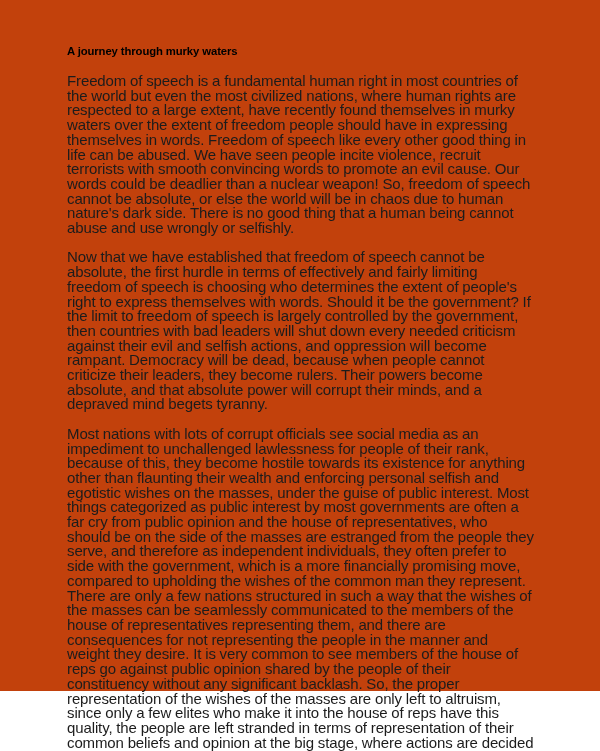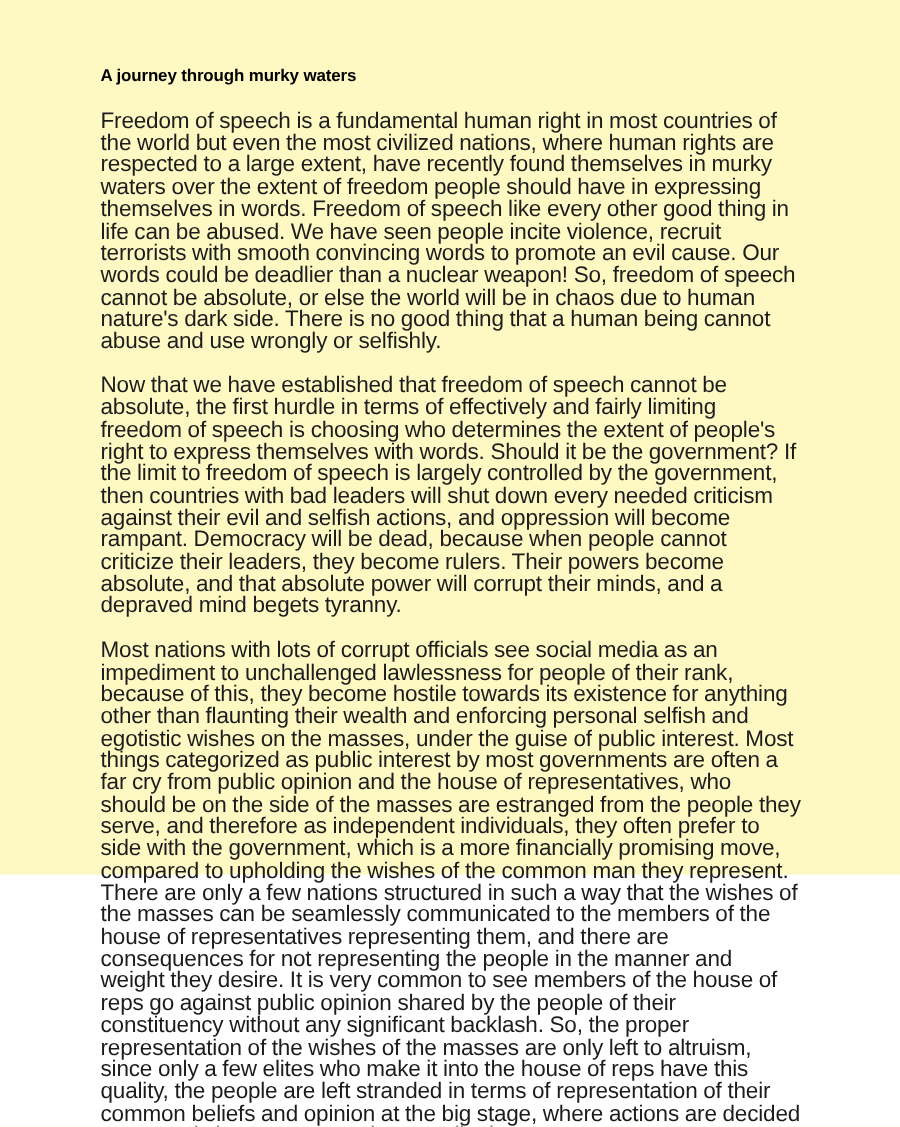--- a/index.html
+++ b/index.html
@@ -9,22 +9,22 @@
   }
   body {
     width: 600px;
     height: 751px;
     overflow: hidden;
     font-family: "Liberation Sans", sans-serif;
   }
   .page {
     position: relative;
     width: 600px;
-    height: 583px;
-    background: #fef9c3;
+    height: 691px;
+    background: #c2410c;
   }
   .content {
     position: absolute;
     left: 67px;
     top: 44px;
     width: 467px;
   }
   .doc-title {
     font-size: 11.3px;
     font-weight: 700;

